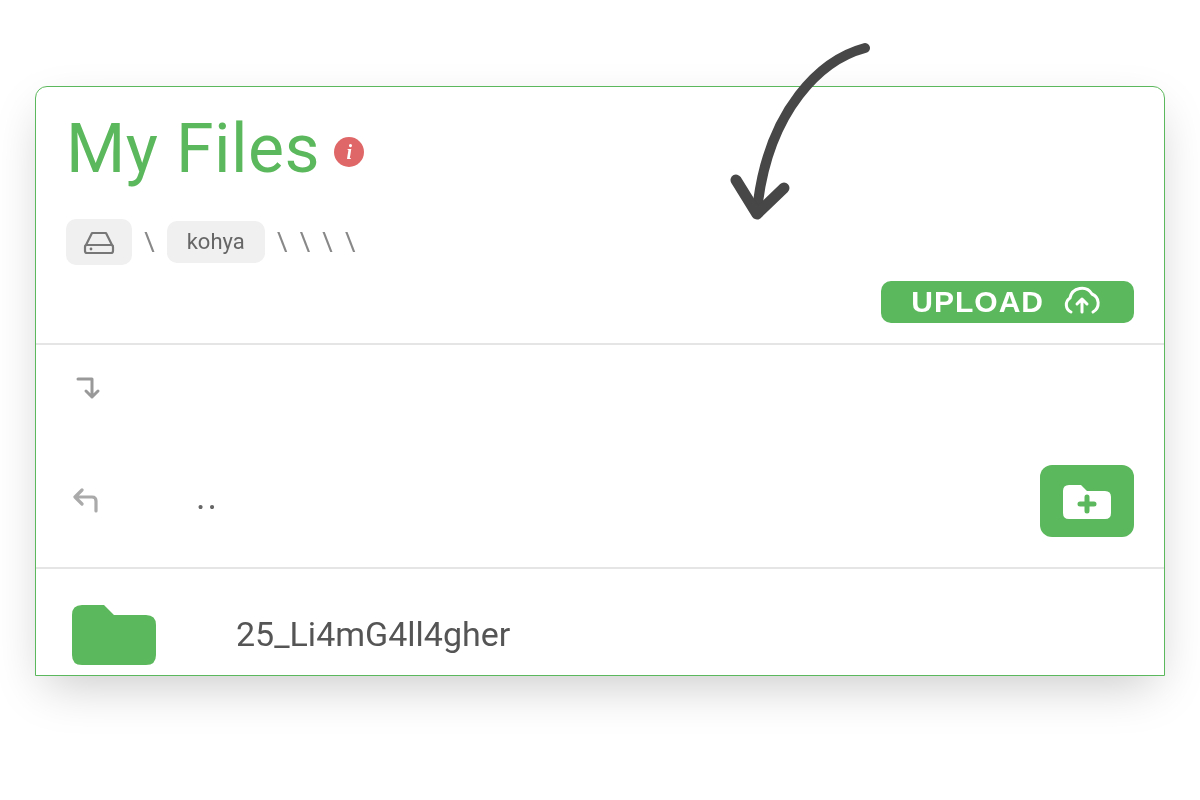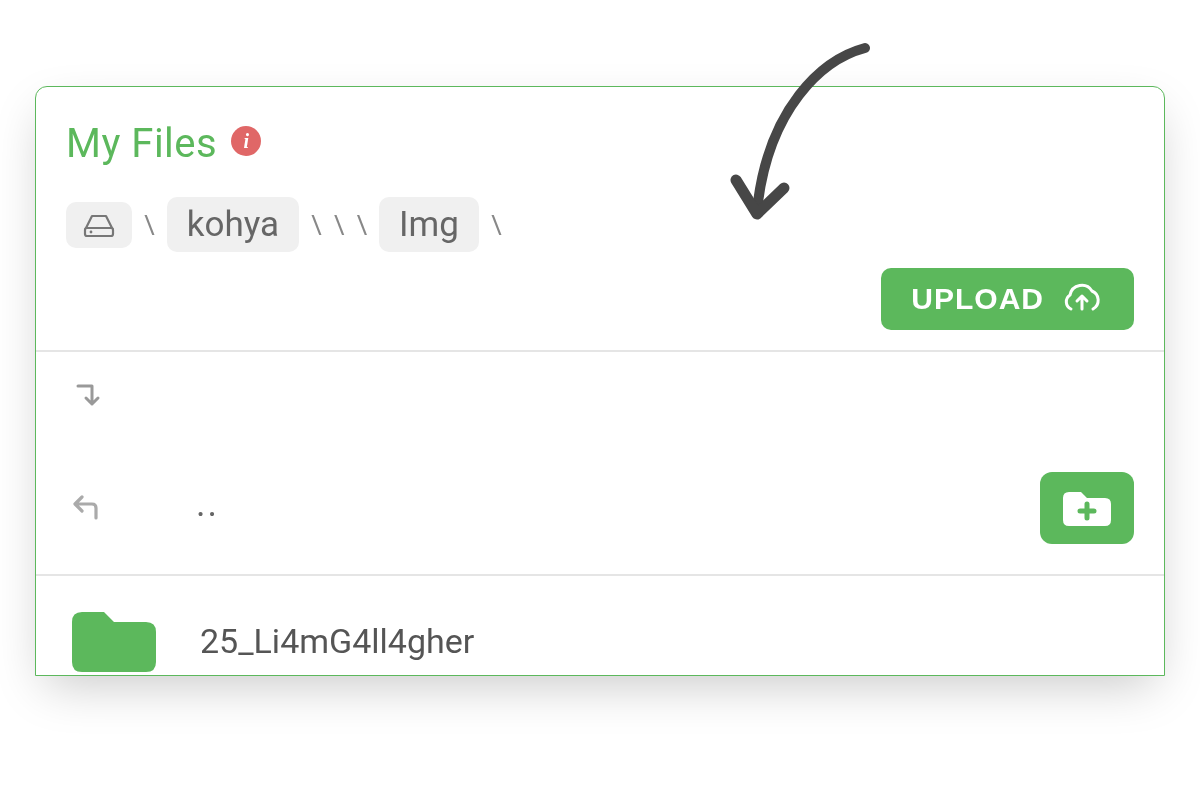--- a/index.html
+++ b/index.html
@@ -23,25 +23,24 @@
   }
   .header {
     padding: 22px 30px 0 30px;
   }
   .title-row {
     display: flex;
     align-items: center;
     gap: 14px;
   }
   .title {
-    font-size: 40px;
+    font-size: 68px;
     font-weight: 400;
     color: #5cb85c;
     letter-spacing: 0.5px;
-    margin-top: 11px;
   }
   .info-badge {
     width: 30px;
     height: 30px;
     border-radius: 50%;
     background: #e06767;
     color: #fff;
     display: flex;
     align-items: center;
     justify-content: center;
@@ -57,21 +56,21 @@
     gap: 12px;
     margin-top: 30px;
     padding: 0 30px;
     flex-wrap: wrap;
   }
   .crumb {
     background: #f0f0f0;
     color: #666;
     border-radius: 10px;
     padding: 10px 20px;
-    font-size: 35px;
+    font-size: 22px;
     line-height: 1;
     cursor: pointer;
     display: flex;
     align-items: center;
     justify-content: center;
   }
   .crumb.icon-only {
     padding: 10px 16px;
   }
   .sep {
@@ -81,21 +80,21 @@
   .actions {
     display: flex;
     justify-content: flex-end;
     padding: 16px 30px 20px 30px;
   }
   .upload-btn {
     background: #5cb85c;
     color: #fff;
     border: none;
     border-radius: 10px;
-    padding: 14px 30px;
+    padding: 4px 30px;
     font-size: 30px;
     font-weight: 700;
     letter-spacing: 1px;
     display: flex;
     align-items: center;
     gap: 16px;
     cursor: pointer;
     text-align: center;
   }
   .divider {
@@ -143,20 +142,21 @@
     align-items: center;
     gap: 38px;
     padding: 26px 30px 40px 30px;
   }
   .folder-glyph {
     color: #5cb85c;
   }
   .folder-name {
     font-size: 34px;
     color: #555;
+    margin-left: 36px;
   }
   .arrow-annotation {
     position: absolute;
     left: 640px;
     top: 30px;
     pointer-events: none;
   }
 </style>
 </head>
 <body>
@@ -178,21 +178,20 @@
           <path d="M3 18 L10 4 H24 L31 18 Z" fill="none" stroke="#777" stroke-width="2.2" stroke-linejoin="round"></path>
           <rect x="3" y="16" width="28" height="8" rx="2" fill="#f0f0f0" stroke="#777" stroke-width="2.2"></rect>
           <circle cx="9" cy="20" r="1.4" fill="#777"></circle>
         </svg>
       </span>
       <span class="sep">\</span>
       <span class="crumb">kohya</span>
       <span class="sep">\</span>
       <span class="sep">\</span>
       <span class="sep">\</span>
-      <span class="crumb">Img</span>
       <span class="sep">\</span>
     </nav>
 
     <div class="actions">
       <button class="upload-btn">
         <span>UPLOAD</span>
         <svg width="44" height="34" viewBox="0 0 44 34">
           <path d="M33 27 A10 10 0 0 0 32 9 A12 12 0 0 0 10 13 A8 8 0 0 0 11 27" fill="none" stroke="#fff" stroke-width="3" stroke-linecap="round"></path>
           <path d="M22 27 V14 M17 19 L22 14 L27 19" fill="none" stroke="#fff" stroke-width="3" stroke-linecap="round" stroke-linejoin="round"></path>
         </svg>

